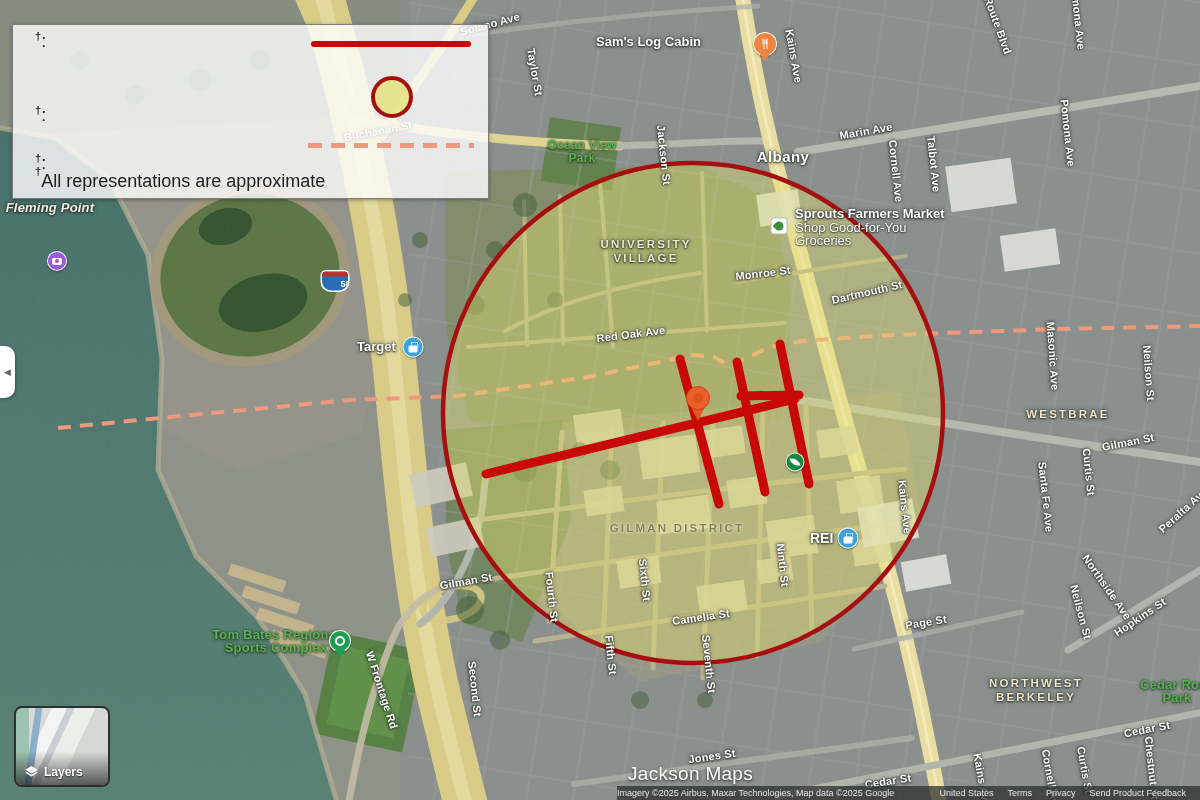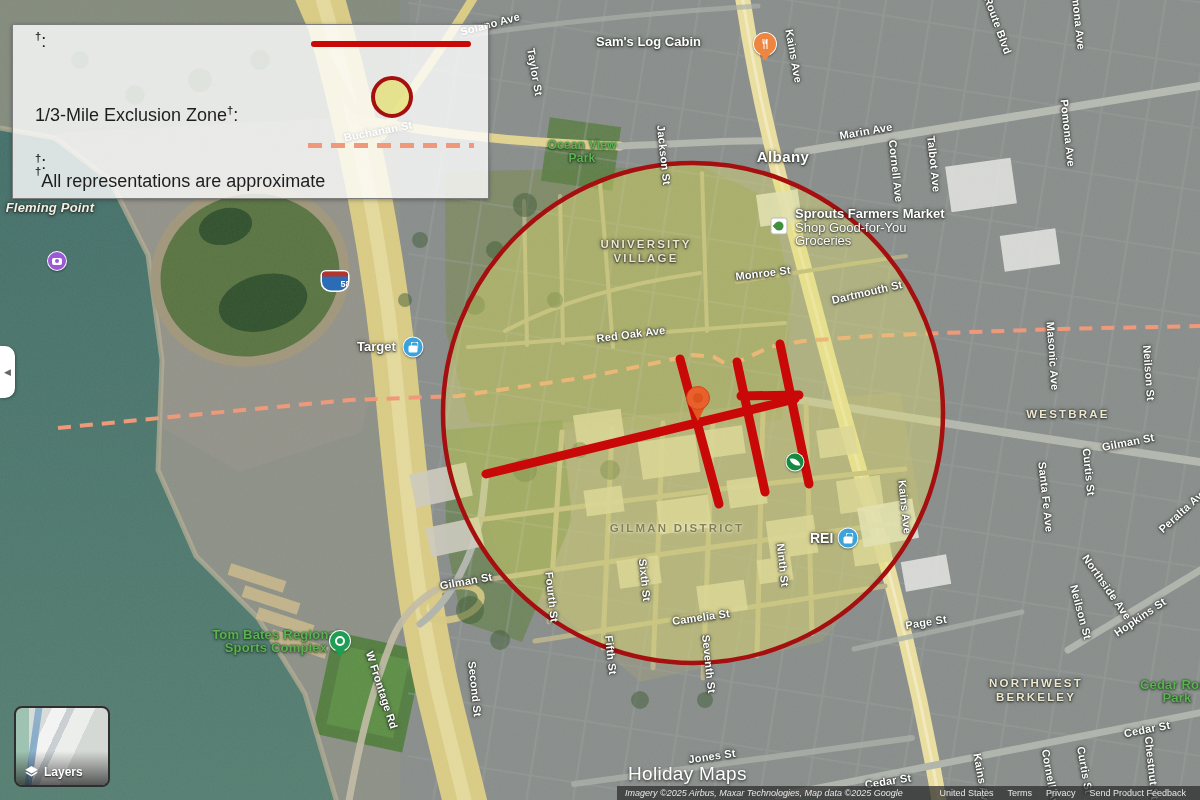--- a/index.html
+++ b/index.html
@@ -101,21 +101,21 @@
   .layers-ctl .row { position:absolute; left:8px; bottom:6px; display:flex; align-items:center; gap:5px; }
   .layers-ctl .txt { color:#fff; font-size:12px; font-weight:700; text-shadow:0 1px 2px rgba(0,0,0,.8); }
 
   .gm-logo { position:absolute; left:628px; top:763px; color:#fff; font-size:19px; font-weight:500;
              letter-spacing:.3px; text-shadow:0 1px 3px rgba(0,0,0,.85); z-index:20; cursor:pointer; }
   .watermark { position:absolute; left:14px; top:596px; font-size:27px; font-weight:700; letter-spacing:5px;
                color:rgba(230,236,230,.25); z-index:15; }
   .attrib { position:absolute; left:617px; right:0; bottom:0; height:14px; z-index:26;
             background:rgba(42,42,42,.72); display:flex; align-items:center;
             font-size:9px; color:#e6e6e6; white-space:nowrap; overflow:hidden; }
-  .attrib .im { padding-left:8px; flex:1;font-style:italic; }
+  .attrib .im { flex:1; }
   .attrib a { color:#e6e6e6; text-decoration:none; margin-right:14px; cursor:pointer; }
 </style>
 </head>
 <body>
 
 <div id="app">
 
   <svg id="map-svg" width="1200" height="800" viewBox="0 0 1200 800">
     <defs>
       <linearGradient id="wg" x1="0" y1="0" x2="0" y2="1">
@@ -391,21 +391,20 @@
     <span>580</span>
   </div>
 
   <div class="legend">
     <div class="lg-row" style="top:4px;height:24px">
         <sup>†</sup>
         <span>:</span>
     </div>
     <div class="sw-line"></div>
     <div class="lg-row" style="top:78px;height:24px">
-      <span>1/3-Mile Exclusion Zone</span>
         <sup>†</sup>
         <span>:</span>
     </div>
     <div class="sw-circle"></div>
     <div class="lg-row" style="top:126px;height:24px">
         <sup>†</sup>
         <span>:</span>
     </div>
     <div class="sw-dash"></div>
     <div class="lg-foot">
@@ -420,21 +419,21 @@
   <div class="layers-ctl">
     <div class="shade"></div>
     <div class="row">
       <svg width="15" height="15" viewBox="0 0 24 24">
         <path fill="#fff" d="M12 3 2 9l10 6 10-6-10-6zm-7.5 9.6L2 14l10 6 10-6-2.5-1.4L12 17l-7.5-4.4z"></path>
       </svg>
       <span class="txt">Layers</span>
     </div>
   </div>
 
-  <div class="gm-logo">Holiday Maps</div>
+  <div class="gm-logo">Jackson Maps</div>
 
   <div class="attrib">
     <span class="im">Imagery ©2025 Airbus, Maxar Technologies, Map data ©2025 Google</span>
     <a>United States</a>
     <a>Terms</a>
     <a>Privacy</a>
     <a>Send Product Feedback</a>
   </div>
 
 </div>

